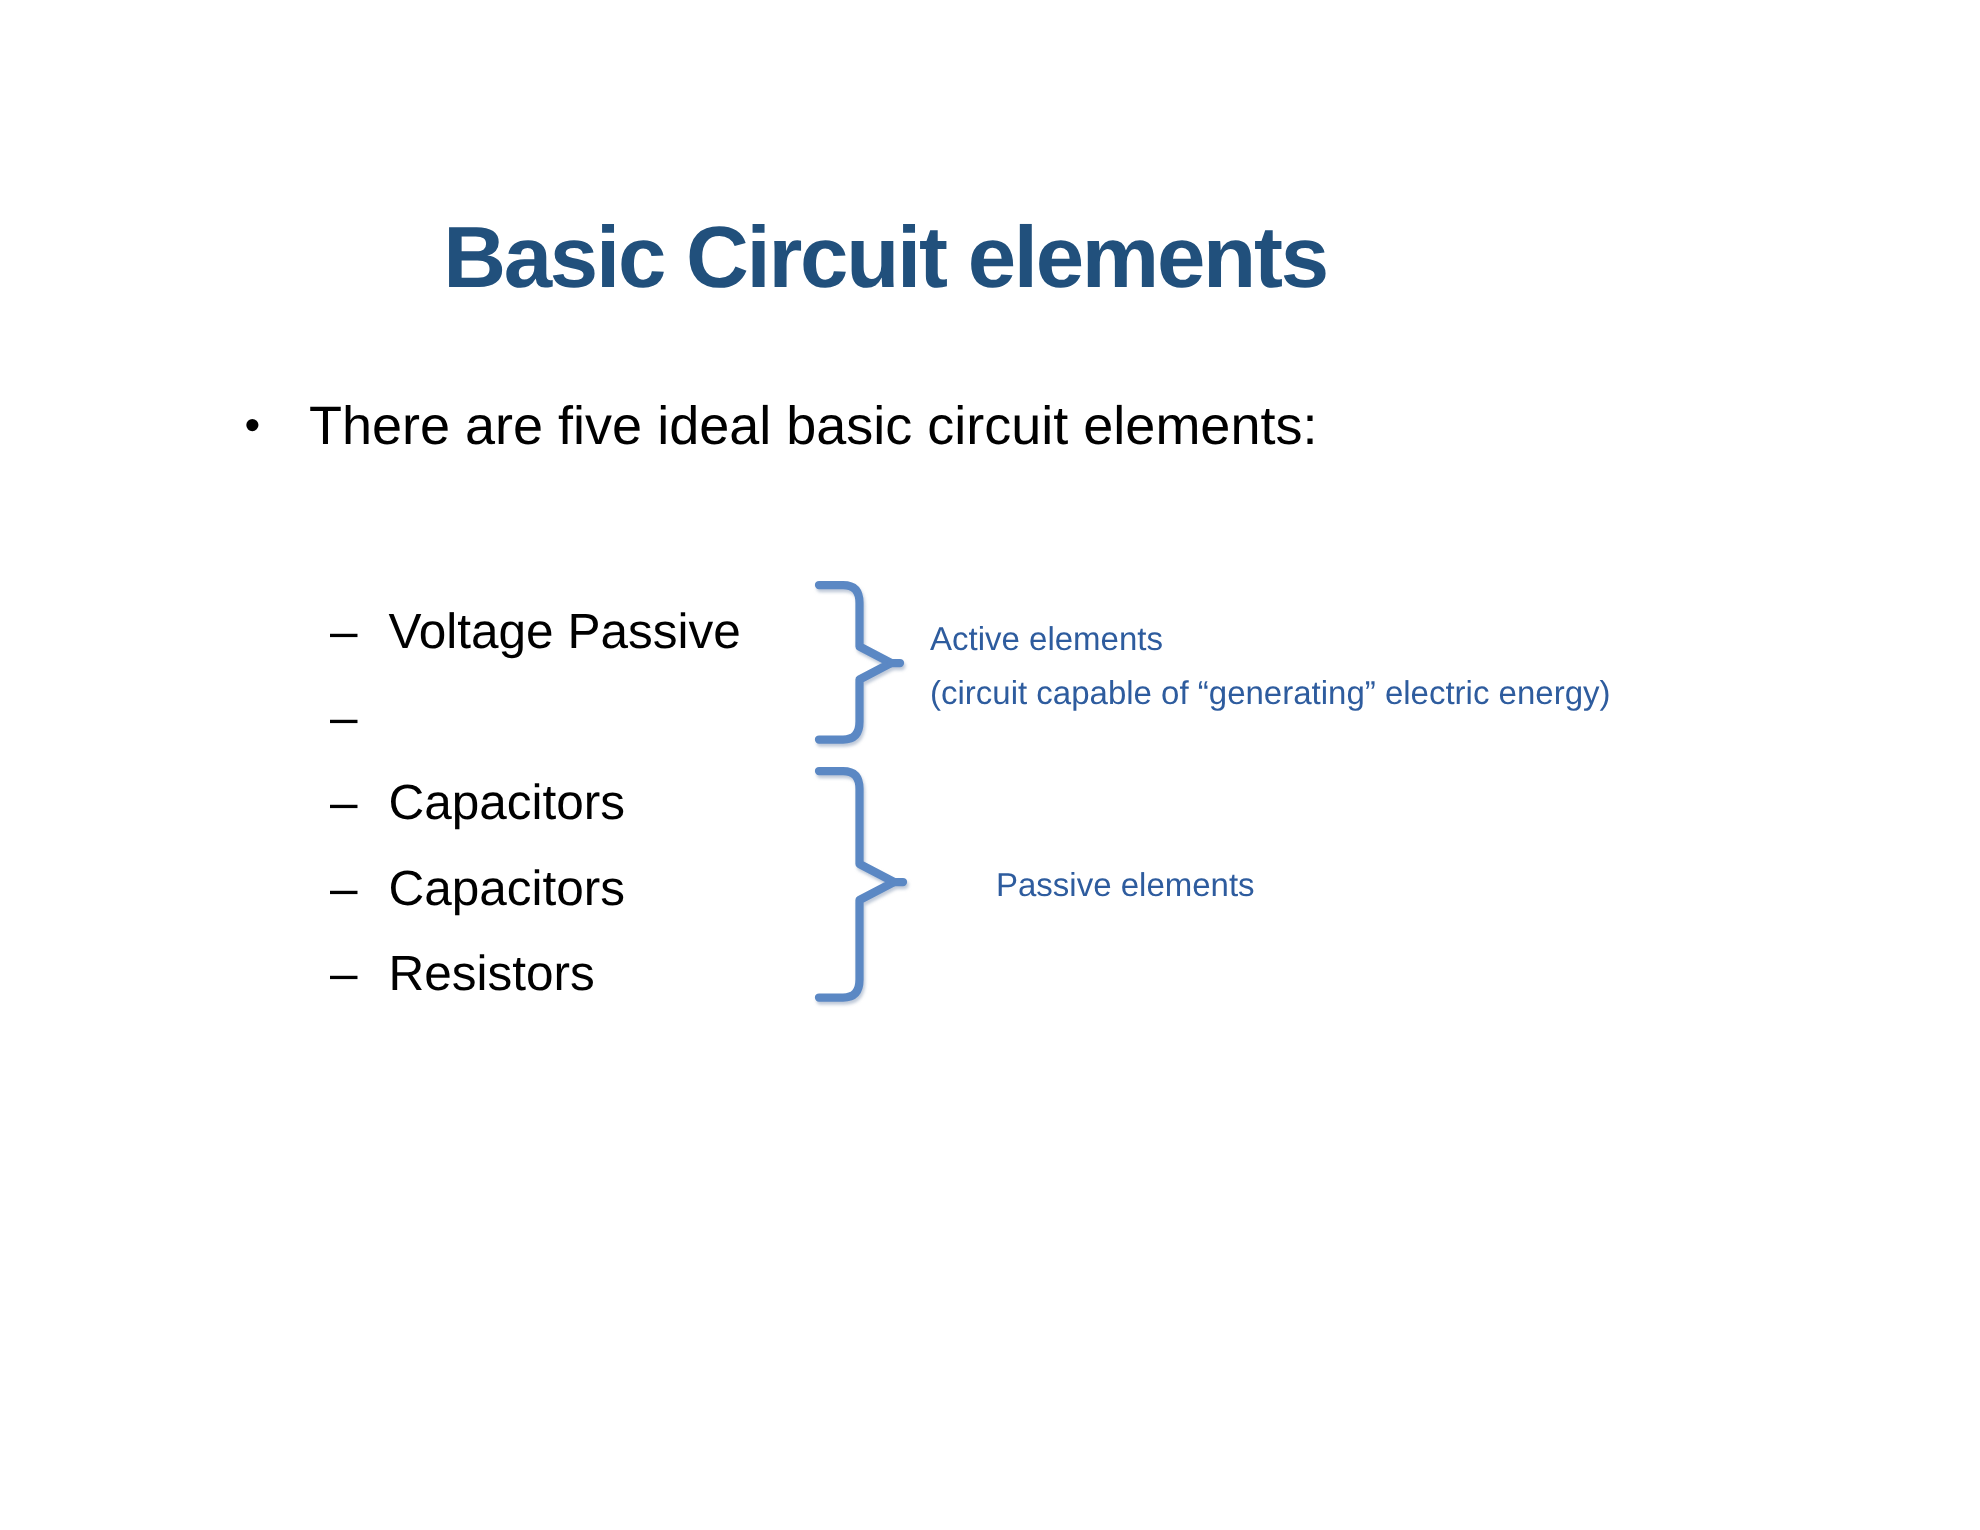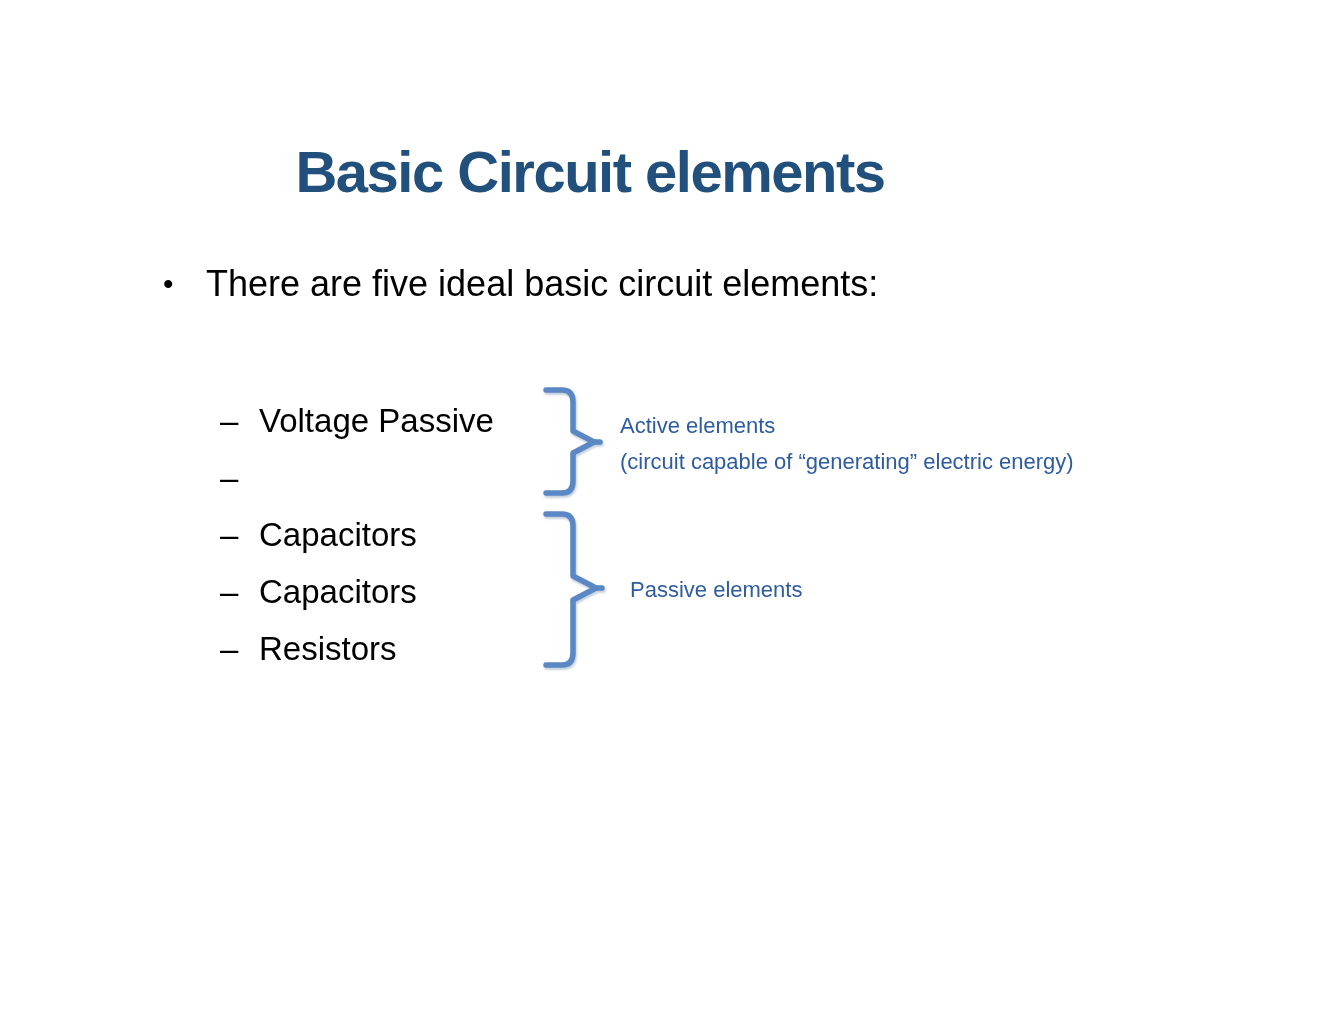--- a/index.html
+++ b/index.html
@@ -78,21 +78,21 @@
     color: var(--color-annotation, #2E5C9E);
     font-size: 22px;
     white-space: nowrap;
   }
   .annotation-active {
     left: 592px;
     top: 408px;
     line-height: 36px;
   }
   .annotation-passive {
-    left: 602px;
+    left: 636px;
     top: 574px;
     line-height: 32px;
   }
   .page-number {
     position: absolute;
     left: 1168px;
     top: 903px;
     width: 36px;
     text-align: center;
     font-size: 24px;

